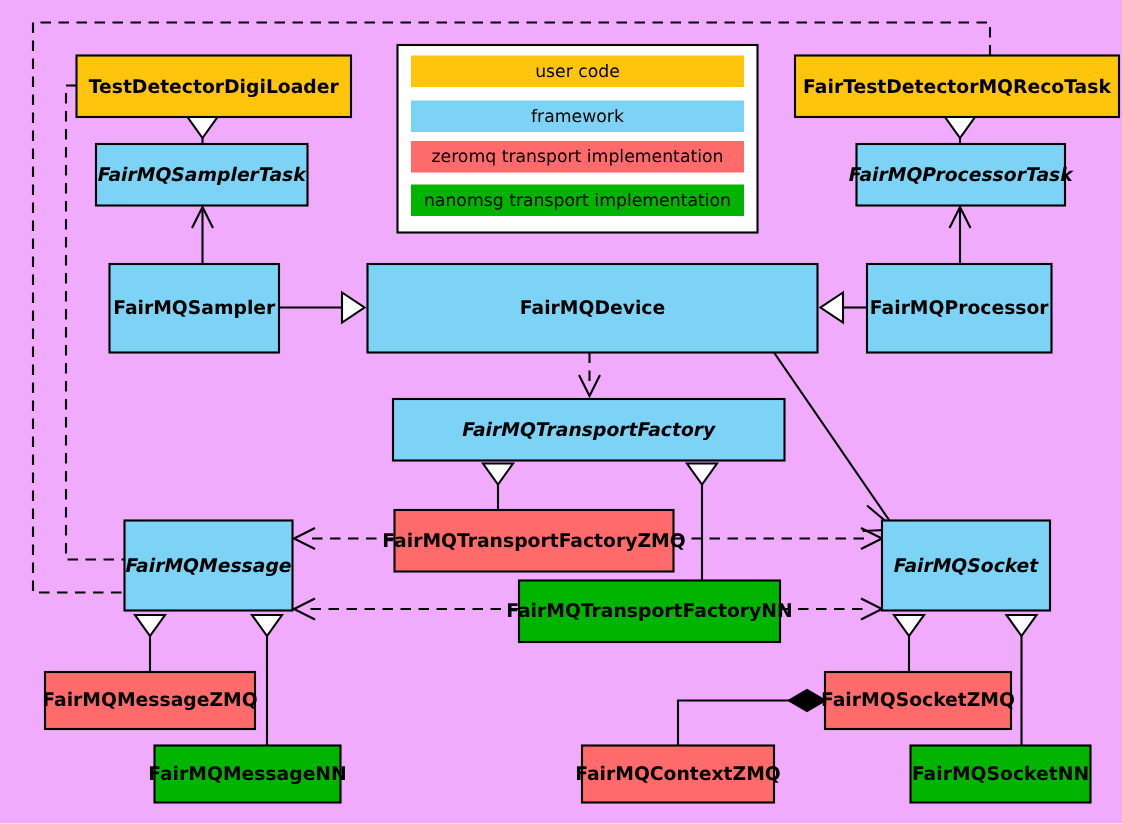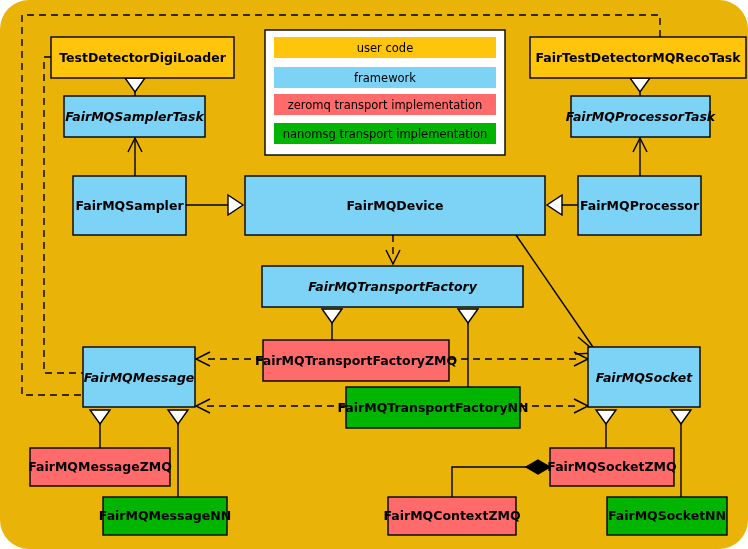--- a/index.html
+++ b/index.html
@@ -4,24 +4,23 @@
 <style>
   html, body {
     margin: 0;
     padding: 0;
     background: #ffffff;
   }
   #diagram-root {
     position: relative;
     width: 748px;
     height: 549px;
-    background: #eab308;
+    background: #f0abfc;
     font-family: "DejaVu Sans", sans-serif;
     overflow: hidden;
-    border-radius: 29px;
   }
   svg#uml-canvas {
     display: block;
     width: 748px;
     height: 549px;
   }
   .node-box {
     stroke: #000000;
     stroke-width: 1.4;
   }

